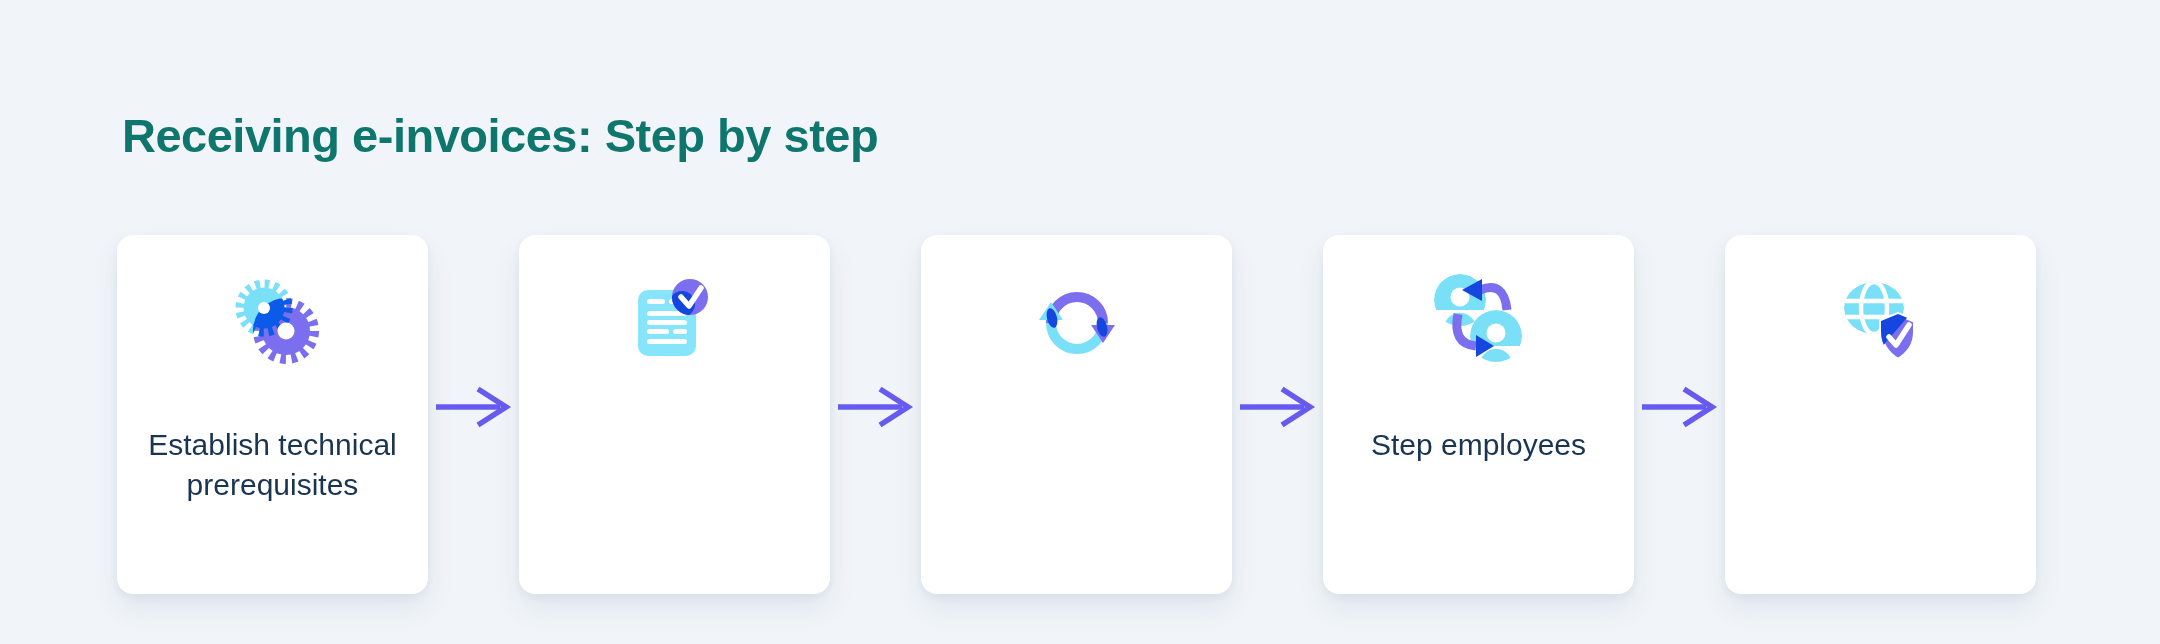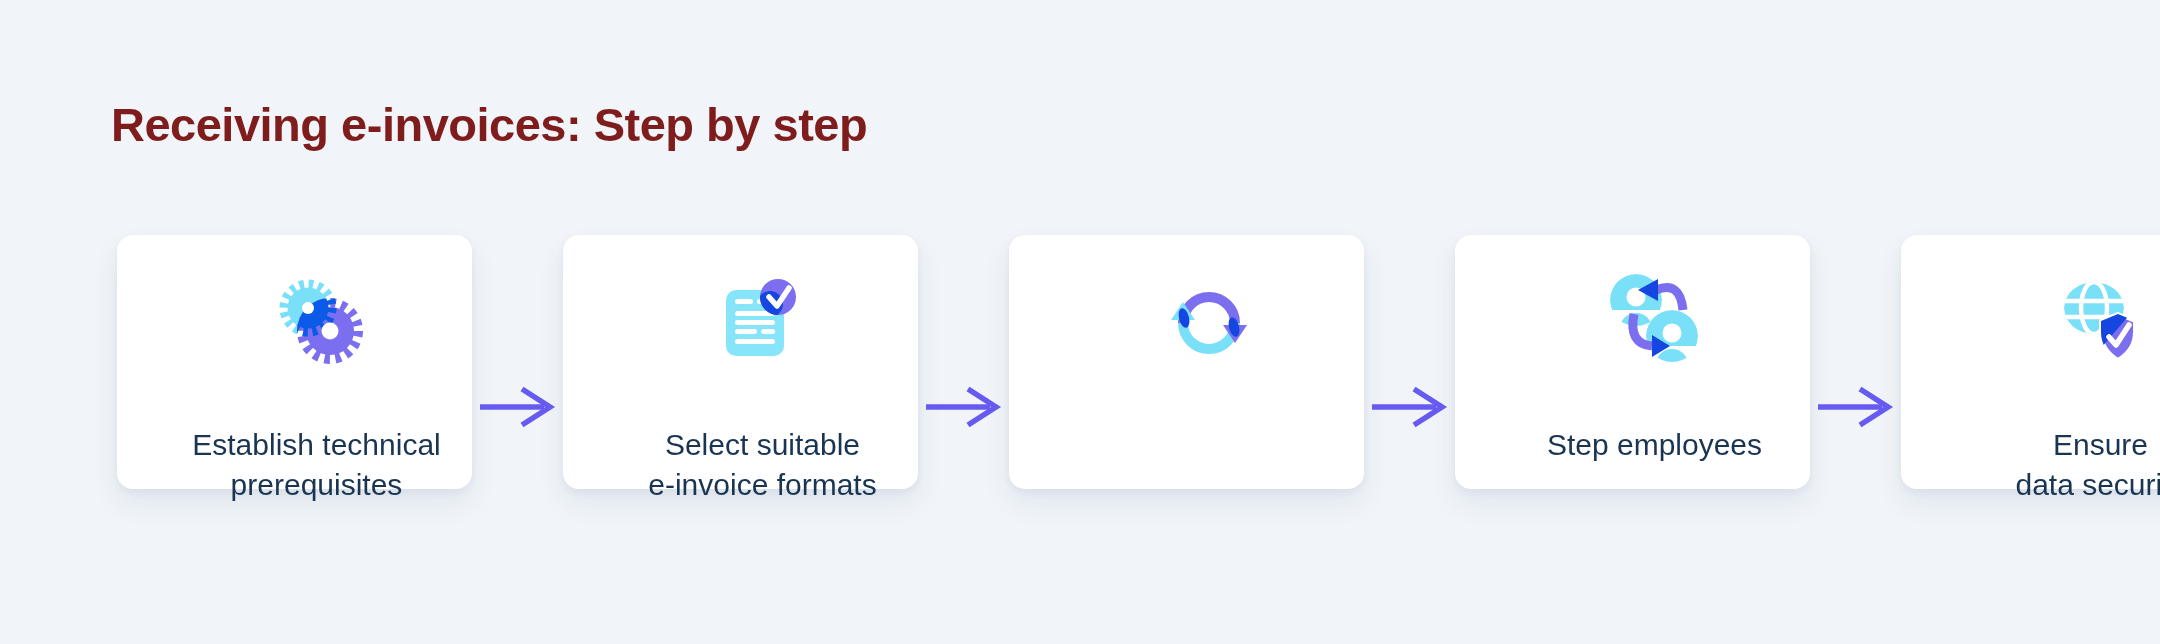--- a/index.html
+++ b/index.html
@@ -3,34 +3,33 @@
 <meta charset="utf-8">
 <style>
   html,body{margin:0;padding:0;}
   body{
     width:2160px;height:644px;
     background:#F1F5F9;
     font-family:"Liberation Sans", sans-serif;
     position:relative;overflow:hidden;
   }
   .page-title{
-    position:absolute;left:110px;top:96px;margin:1px;
+    position:absolute;left:110px;top:96px;margin:12px;
     font-size:47px;font-weight:700;letter-spacing:-0.5px;
-    color:#7f1d1d;
+    color:#0f766e;
   }
   .steps-row{
     position:absolute;left:117px;top:235px;
     display:flex;align-items:flex-start;
   }
   .step-card{
-    width:311px;height:254px;background:#FFFFFF;border-radius:16px;
+    width:311px;height:359px;background:#FFFFFF;border-radius:16px;
     box-shadow:0 14px 28px rgba(22,48,107,0.08),0 3px 8px rgba(22,48,107,0.05);
     display:flex;flex-direction:column;align-items:center;
     flex:0 0 auto;
-    padding-left:44px;
   }
   .icon-wrap{
     margin-top:33px;width:110px;height:110px;
     display:flex;align-items:center;justify-content:center;
     flex:0 0 auto;
   }
   .step-label{
     margin-top:47px;
     font-size:30px;line-height:40px;font-weight:400;
     color:#1A3552;text-align:center;white-space:pre-line;
@@ -97,22 +96,20 @@
           <rect x="53" y="61" width="14" height="5" rx="2.5"></rect>
           <rect x="27" y="71" width="40" height="5" rx="2.5"></rect>
         </g>
         <circle cx="70" cy="29" r="18" fill="#7C6FEF"></circle>
         <g clip-path="url(#badgeClip)">
             <circle cx="62" cy="36" r="13" fill="#1646E0"></circle>
           </g>
         <path d="M61 29 L69 38 L81 20" stroke="#FFFFFF" stroke-width="5.5" fill="none" stroke-linecap="round" stroke-linejoin="round"></path>
       </svg>
     </div>
-    <div class="step-label">Select suitable
-e-invoice formats</div>
   </div>
 
   <div class="connector">
     <svg width="80" height="44" viewBox="0 0 80 44">
       <line x1="2" y1="22" x2="66" y2="22" stroke="#675AF0" stroke-width="5.5"></line>
       <polyline points="44,4 72,22 44,40" fill="none" stroke="#675AF0" stroke-width="5.5"></polyline>
     </svg>
   </div>
 
   <div class="step-card">
@@ -193,17 +190,15 @@
             <line x1="16" y1="49" x2="80" y2="49"></line>
           </g>
         </g>
         <path d="M72 46 L89 53 V64 C89 77 82 86 72 92 C62 86 55 77 55 64 V53 Z" fill="#7C6FEF" stroke="#FFFFFF" stroke-width="4"></path>
         <g clip-path="url(#shieldClip)">
             <polygon points="55,44 86,44 55,80" fill="#1646E0"></polygon>
           </g>
         <path d="M63 69 L70 77 L83 57" stroke="#FFFFFF" stroke-width="5.5" fill="none" stroke-linecap="round" stroke-linejoin="round"></path>
       </svg>
     </div>
-    <div class="step-label">Ensure
-data security</div>
   </div>
 
 </div>
 
 </body></html>

